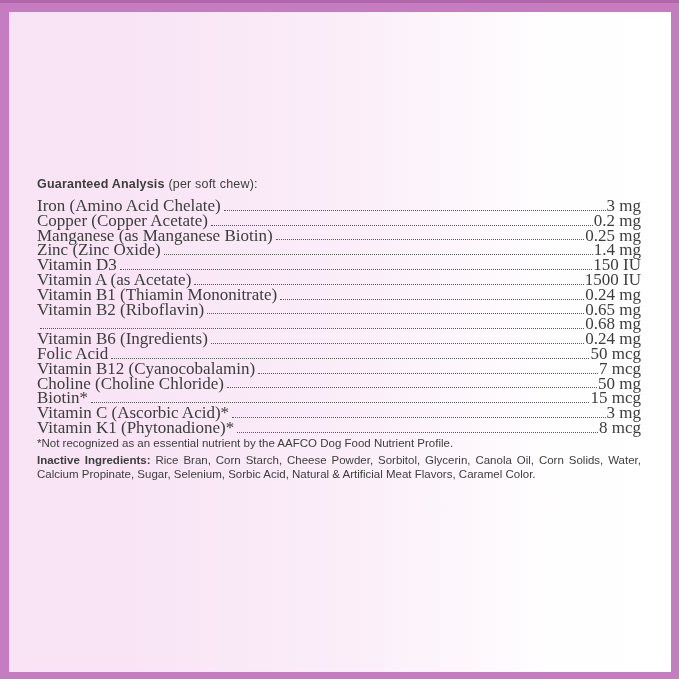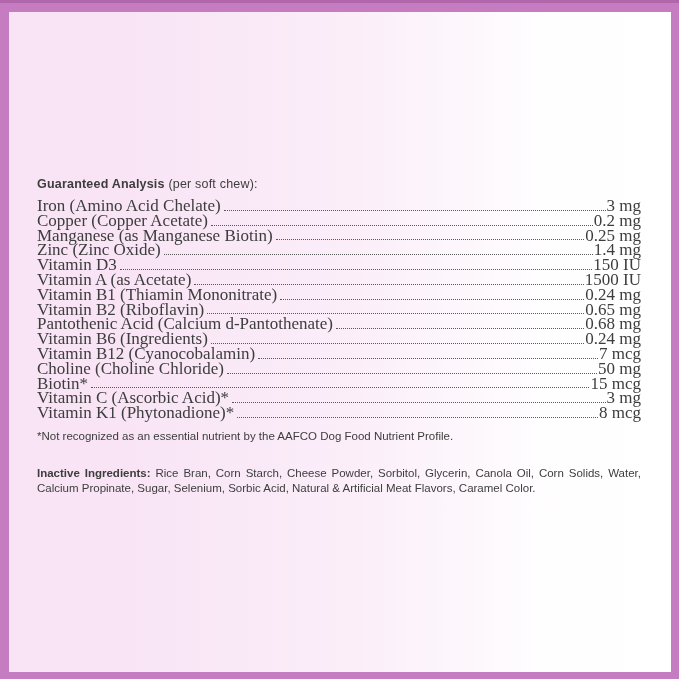--- a/index.html
+++ b/index.html
@@ -67,26 +67,26 @@
   .ga-leader::after{
     content:"";
     position:absolute;
     left:3px;right:1px;bottom:3px;
     border-bottom:1.4px dotted #585858;
   }
   .ga-value{flex:0 0 auto;}
   .footnote{
     font-size:11.5px;
     line-height:14px;
-    margin:8px 0 0 0;
+    margin:0 0 0 0;
   }
   .inactive{
     font-size:11.5px;
     line-height:14.6px;
-    margin:23px 0 0 0;
+    margin:3px 0 0 0;
     text-align:justify;
     text-align-last:left;
   }
   .inactive .inactive-label{font-weight:700;}
 </style>
 </head>
 <body>
 
 <div class="frame">
   <div class="frame-top-accent"></div>
@@ -130,28 +130,32 @@
             <span class="ga-name">Vitamin B1 (Thiamin Mononitrate)</span>
             <span class="ga-leader"></span>
             <span class="ga-value">0.24 mg</span>
           </div>
           <div class="ga-row">
             <span class="ga-name">Vitamin B2 (Riboflavin)</span>
             <span class="ga-leader"></span>
             <span class="ga-value">0.65 mg</span>
           </div>
           <div class="ga-row">
-            <span class="ga-name">Pantothenic Acid (Calcium d-Pantothenate)</span>
             <span class="ga-leader"></span>
             <span class="ga-value">0.68 mg</span>
           </div>
           <div class="ga-row">
             <span class="ga-name">Vitamin B6 (Ingredients)</span>
             <span class="ga-leader"></span>
             <span class="ga-value">0.24 mg</span>
+          </div>
+          <div class="ga-row">
+            <span class="ga-name">Folic Acid</span>
+            <span class="ga-leader"></span>
+            <span class="ga-value">50 mcg</span>
           </div>
           <div class="ga-row">
             <span class="ga-name">Vitamin B12 (Cyanocobalamin)</span>
             <span class="ga-leader"></span>
             <span class="ga-value">7 mcg</span>
           </div>
           <div class="ga-row">
             <span class="ga-name">Choline (Choline Chloride)</span>
             <span class="ga-leader"></span>
             <span class="ga-value">50 mg</span>

